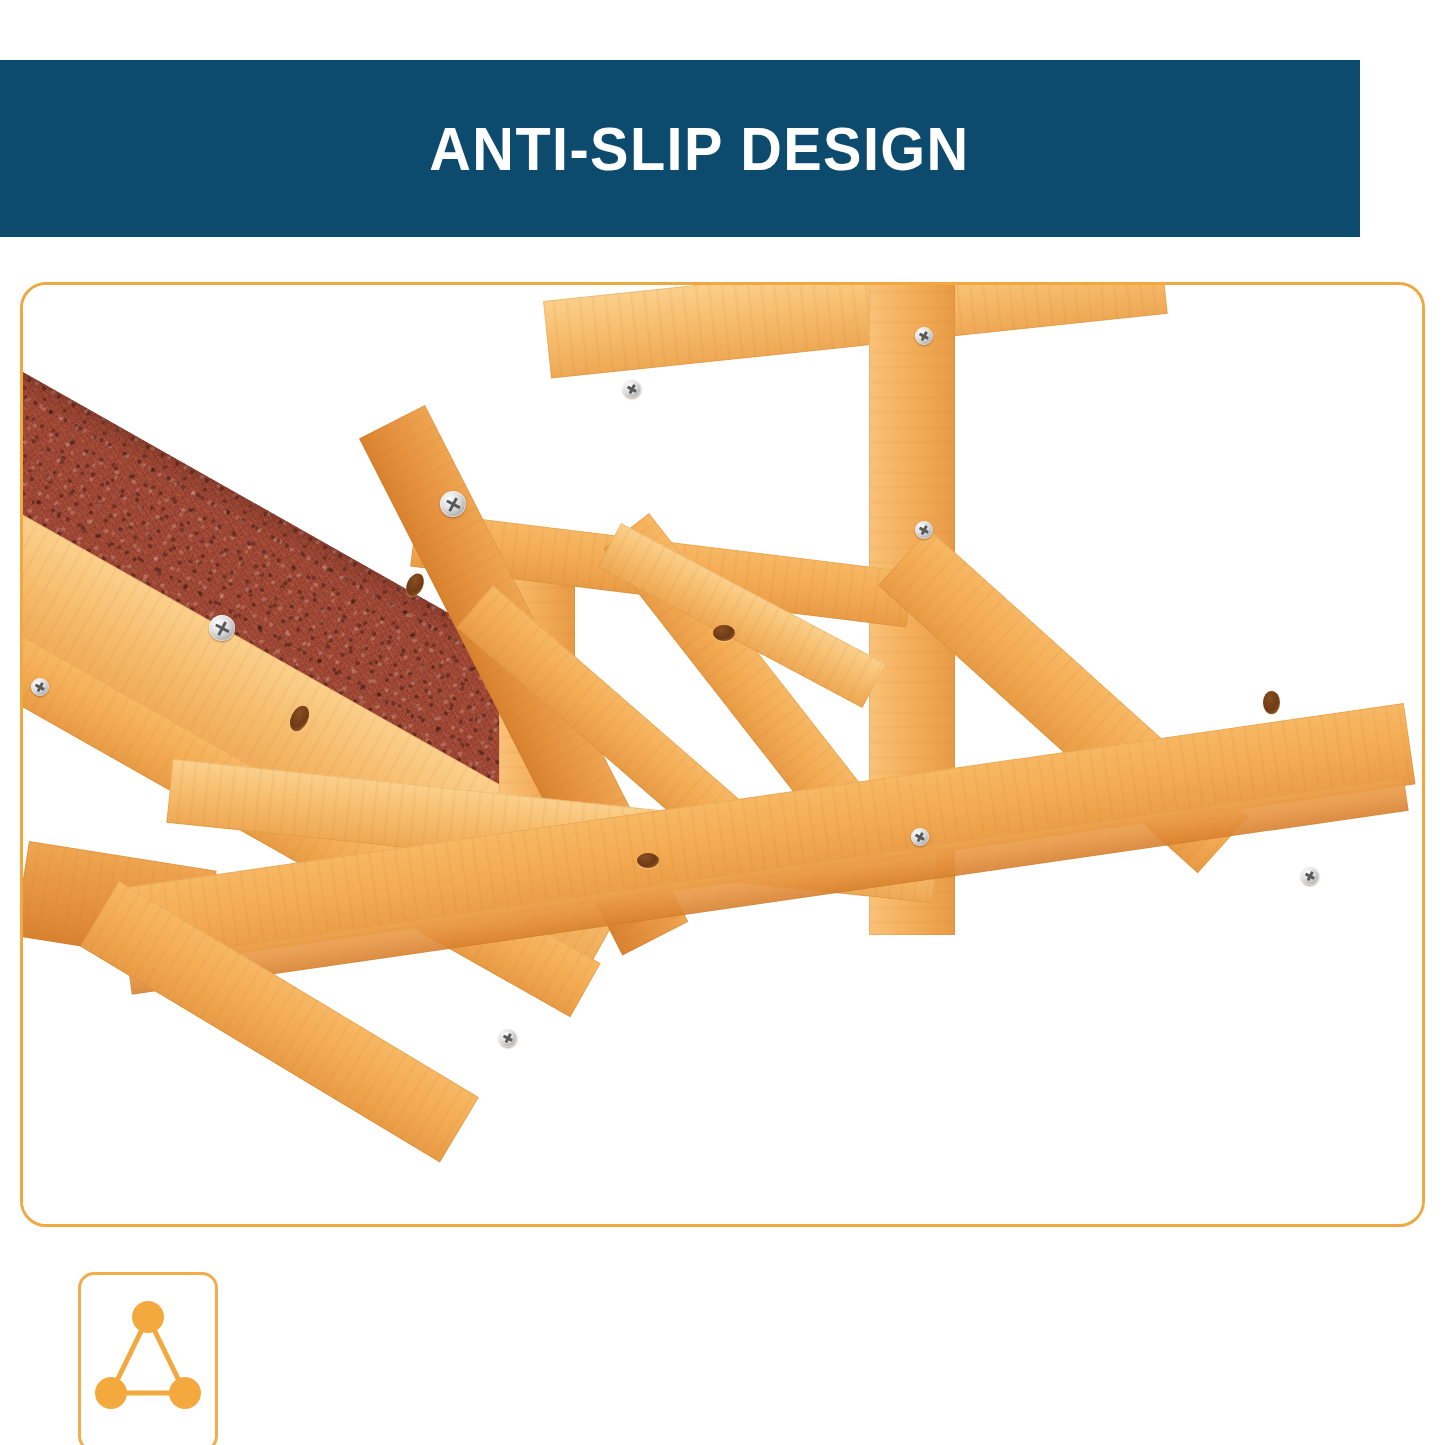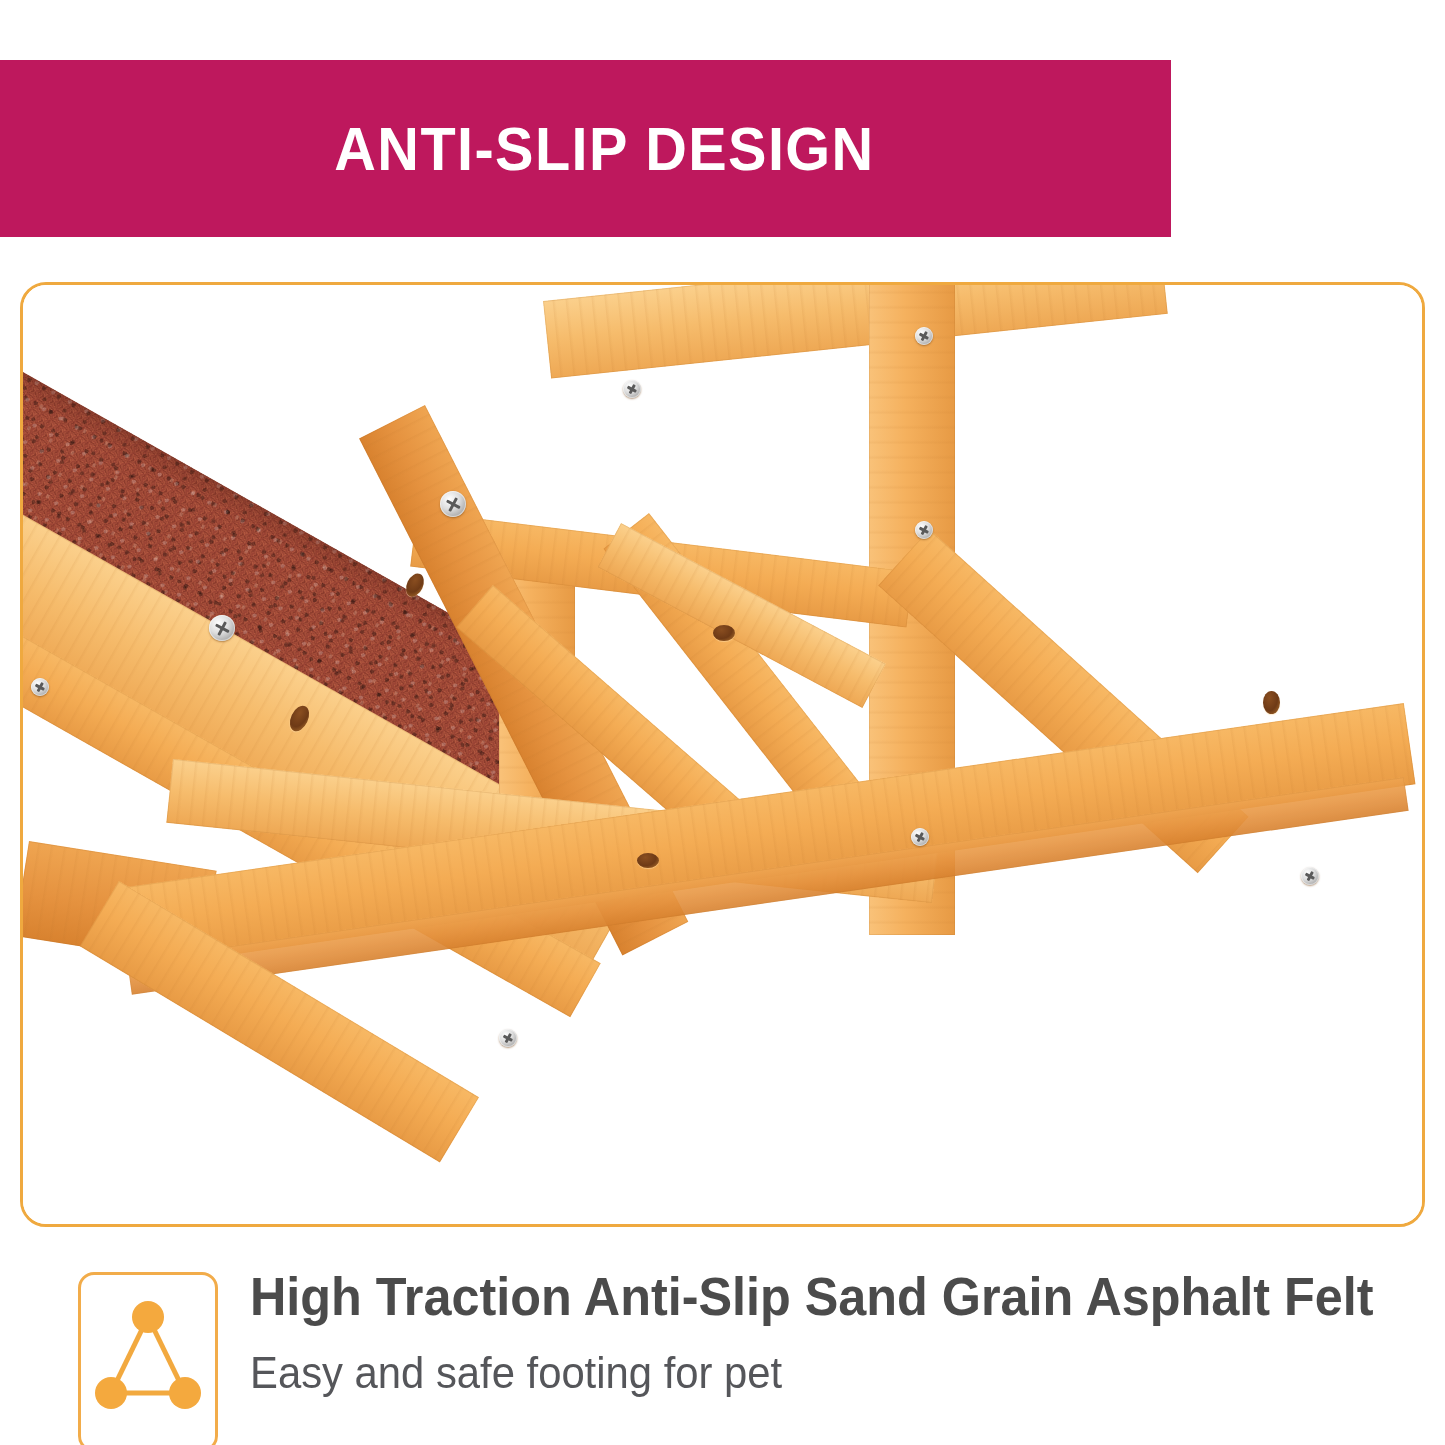--- a/index.html
+++ b/index.html
@@ -8,22 +8,22 @@
     background:#FFFFFF;
     font-family:"Liberation Sans", sans-serif;
     overflow:hidden;
     position:relative;
   }
 
   
   .banner {
     position:absolute;
     left:0; top:60px;
-    width:1171px; height:177px;
-    background:#be185d;
+    width:1360px; height:177px;
+    background:#0c4a6e;
     display:flex; align-items:center; justify-content:center;padding-left:38px;
   }
   .banner-title {
     color:#FFFFFF;
     font-size:62px;
     font-weight:bold;
     letter-spacing:1.5px;
     transform:scaleX(0.93);
     white-space:nowrap;
   }
@@ -278,18 +278,14 @@
     <svg width="134" height="174" viewBox="0 0 134 174">
       <line x1="67" y1="42" x2="30" y2="118" stroke="#F2A93F" stroke-width="5"></line>
       <line x1="67" y1="42" x2="104" y2="118" stroke="#F2A93F" stroke-width="5"></line>
       <line x1="30" y1="118" x2="104" y2="118" stroke="#F2A93F" stroke-width="5"></line>
       <circle cx="67" cy="42" r="16" fill="#F4A93E"></circle>
       <circle cx="30" cy="118" r="16" fill="#F4A93E"></circle>
       <circle cx="104" cy="118" r="16" fill="#F4A93E"></circle>
     </svg>
   </div>
 
-  <div class="feature-texts">
-    <div class="feature-title">High Traction Anti-Slip Sand Grain Asphalt Felt</div>
-    <div class="feature-sub">Easy and safe footing for pet</div>
-  </div>
 
 </div>
 
 </body></html>

